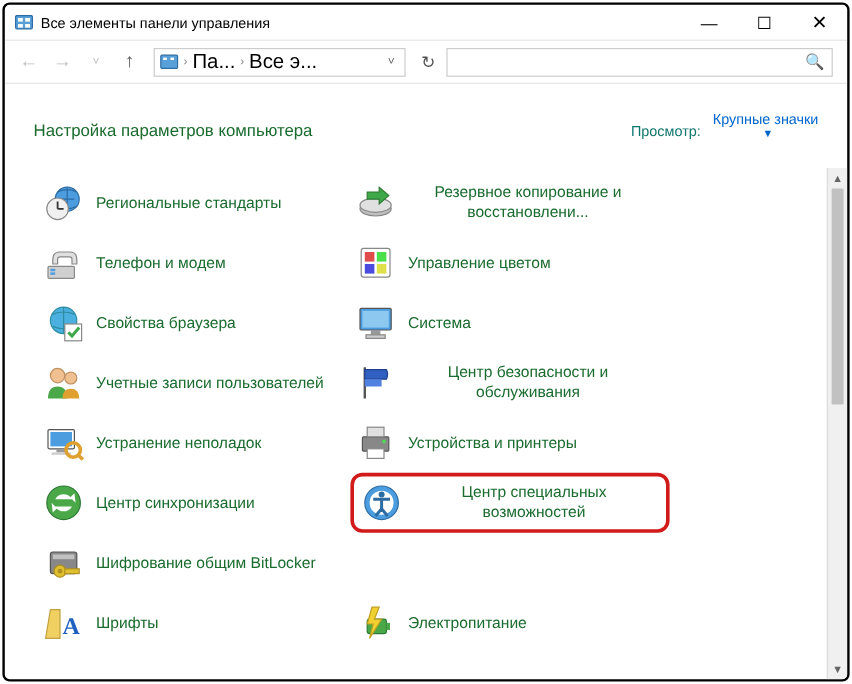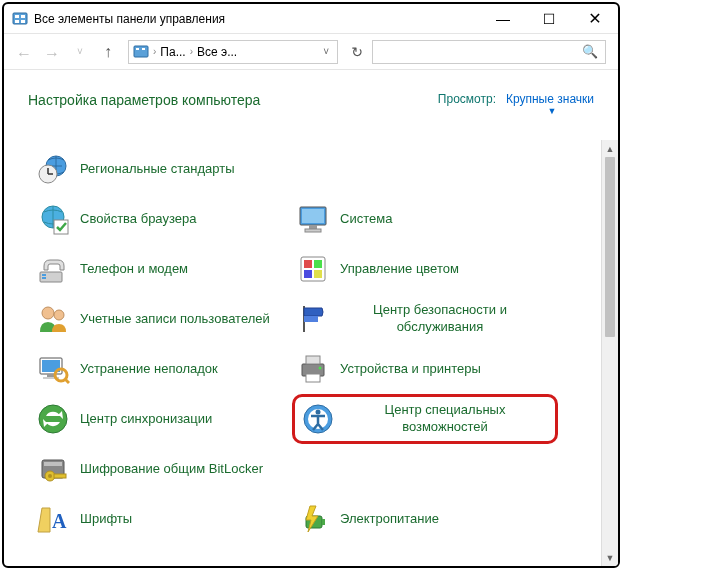--- a/index.html
+++ b/index.html
@@ -1,36 +1,36 @@
 <!DOCTYPE html>
 <html><head>
 <meta charset="utf-8">
 <style>
   * { box-sizing: border-box; margin: 0; padding: 0; }
   body { font-family: "Segoe UI", Tahoma, sans-serif; font-size: 12px; background: #fff; width: 710px; height: 570px; overflow: hidden; }
-  .frame { border: 2px solid #000; width: 618px; height: 566px; margin: 2px; border-radius: 6px; overflow: hidden; position: relative; background: #fff; }
+  .frame { border: 2px solid #000; width: 706px; height: 566px; margin: 2px; border-radius: 6px; overflow: hidden; position: relative; background: #fff; }
   .titlebar { display: flex; align-items: center; height: 30px; padding: 0 0 0 8px; border-bottom: 1px solid #e5e5e5; }
   .titlebar .icon { width: 16px; height: 16px; margin-right: 6px; }
   .titlebar .title { flex: 1; font-size: 12px; color: #000; }
   .winbtns { display: flex; height: 100%; }
   .winbtn { width: 46px; height: 100%; display: flex; align-items: center; justify-content: center; background: none; border: none; font-size: 14px; color: #000; }
   .winbtn.close { font-size: 16px; }
   .navbar { display: flex; align-items: center; height: 36px; padding: 0 6px; border-bottom: 1px solid #e5e5e5; }
   .navbtn { width: 28px; height: 28px; display: flex; align-items: center; justify-content: center; color: #bfbfbf; border: none; background: none; font-size: 16px; }
   .navbtn.up { color: #555; }
   .addrbar { display: flex; align-items: center; border: 1px solid #ccc; height: 24px; margin: 0 6px; width: 210px; padding: 0 4px; }
   .addrbar .aicon { width: 16px; height: 16px; margin-right: 2px; }
-  .crumb { color: #000; font-size: 12px; padding: 0 2px; }
+  .crumb { color: #000; font-size: 17px; padding: 0 2px; }
   .sep { color: #888; font-size: 10px; padding: 0 2px; }
   .addrdrop { margin-left: auto; color: #666; font-size: 10px; padding: 0 4px; }
   .refresh { width: 26px; height: 24px; display: flex; align-items: center; justify-content: center; border: none; background: none; color: #555; font-size: 14px; }
   .searchbox { flex: 1; border: 1px solid #ccc; height: 24px; margin: 0 6px 0 2px; display: flex; align-items: center; padding: 0 6px; }
   .searchbox input { flex: 1; border: none; outline: none; font-size: 12px; }
   .searchbox .sicon { color: #888; font-size: 13px; }
-  .header { display: flex; align-items: flex-start; padding: 22px 24px 10px 24px; }
+  .header { display: flex; align-items: flex-end; padding: 22px 24px 10px 24px; }
   .header h1 { font-size: 14px; font-weight: normal; color: #1a6b2e; flex: 1; }
   .viewlbl { color: #0f766e; font-size: 12px; margin-right: 10px; }
   .viewval { color: #0066cc; font-size: 12px; display: flex; align-items: center; flex-direction: column; }
   .viewval .caret { margin-left: 4px; font-size: 9px; }
   .content { position: absolute; top: 136px; left: 0; right: 0; bottom: 0; display: flex; }
   .grid { flex: 1; padding: 4px 10px 4px 28px; text-align: center; }
   .row { display: flex; }
   .cell { display: flex; align-items: center; width: 260px; height: 50px; padding: 2px 4px; }
   .cell .cicon { width: 34px; height: 34px; margin-right: 10px; flex-shrink: 0; }
   .cell .clabel { color: #1a6b2e; font-size: 13px; line-height: 1.3; max-width: 200px; }
@@ -107,44 +107,29 @@
               <svg viewBox="0 0 34 34">
                 <circle cx="20" cy="14" r="10" fill="#4b9de0" stroke="#2d6ca2"></circle>
                 <path d="M12 8 Q20 4 28 8 M12 20 Q20 24 28 20 M20 4 V24 M14 14 H26" stroke="#2d6ca2" fill="none"></path>
                 <circle cx="12" cy="22" r="9" fill="#f0f0f0" stroke="#888"></circle>
                 <line x1="12" y1="22" x2="12" y2="16" stroke="#333" stroke-width="1.5"></line>
                 <line x1="12" y1="22" x2="17" y2="22" stroke="#333" stroke-width="1.5"></line>
               </svg>
             </span>
         <span class="clabel">Региональные стандарты</span>
       </div>
-    </div>
-
-    <div class="row">
-      <div class="cell">
-        <span class="cicon">
-              <svg viewBox="0 0 34 34">
-                <circle cx="17" cy="15" r="11" fill="#4bb0e0" stroke="#2d8ca2"></circle>
-                <path d="M8 10 Q17 6 26 10 M8 20 Q17 24 26 20 M17 4 V26" stroke="#2d8ca2" fill="none"></path>
-                <rect x="18" y="18" width="14" height="14" fill="#fff" stroke="#888"></rect>
-                <path d="M21 25 L24 28 L30 21" stroke="#3fa848" stroke-width="2.5" fill="none"></path>
-              </svg>
-            </span>
-        <span class="clabel">Свойства браузера</span>
-      </div>
-      <div class="cell">
-        <span class="cicon">
-              <svg viewBox="0 0 34 34">
-                <rect x="4" y="5" width="26" height="18" rx="1" fill="#4b9de0" stroke="#555"></rect>
-                <rect x="6" y="7" width="22" height="14" fill="#8dc8f0"></rect>
-                <rect x="13" y="23" width="8" height="4" fill="#999"></rect>
-                <rect x="9" y="27" width="16" height="3" fill="#ccc" stroke="#888"></rect>
-              </svg>
-            </span>
-        <span class="clabel">Система</span>
+      <div class="cell">
+        <span class="cicon">
+              <svg viewBox="0 0 34 34">
+                <ellipse cx="17" cy="22" rx="13" ry="6" fill="#c0c0c0" stroke="#888"></ellipse>
+                <ellipse cx="17" cy="19" rx="13" ry="6" fill="#e0e0e0" stroke="#888"></ellipse>
+                <path d="M10 8 L20 8 L20 4 L28 11 L20 18 L20 14 L10 14 Z" fill="#3fa848" stroke="#2d7a34"></path>
+              </svg>
+            </span>
+        <span class="clabel">Резервное копирование и восстановлени...</span>
       </div>
     </div>
 
     <div class="row">
       <div class="cell">
         <span class="cicon">
               <svg viewBox="0 0 34 34">
                 <rect x="4" y="20" width="22" height="10" rx="1" fill="#d0d0d0" stroke="#888"></rect>
                 <rect x="6" y="22" width="4" height="2" fill="#4b9de0"></rect>
                 <rect x="6" y="25" width="4" height="2" fill="#4b9de0"></rect>
@@ -157,20 +142,45 @@
         <span class="cicon">
               <svg viewBox="0 0 34 34">
                 <rect x="5" y="5" width="24" height="24" rx="2" fill="#fff" stroke="#888"></rect>
                 <rect x="8" y="8" width="8" height="8" fill="#e04b4b"></rect>
                 <rect x="18" y="8" width="8" height="8" fill="#4be04b"></rect>
                 <rect x="8" y="18" width="8" height="8" fill="#4b4be0"></rect>
                 <rect x="18" y="18" width="8" height="8" fill="#e0e04b"></rect>
               </svg>
             </span>
         <span class="clabel">Управление цветом</span>
+      </div>
+    </div>
+
+    <div class="row">
+      <div class="cell">
+        <span class="cicon">
+              <svg viewBox="0 0 34 34">
+                <circle cx="17" cy="15" r="11" fill="#4bb0e0" stroke="#2d8ca2"></circle>
+                <path d="M8 10 Q17 6 26 10 M8 20 Q17 24 26 20 M17 4 V26" stroke="#2d8ca2" fill="none"></path>
+                <rect x="18" y="18" width="14" height="14" fill="#fff" stroke="#888"></rect>
+                <path d="M21 25 L24 28 L30 21" stroke="#3fa848" stroke-width="2.5" fill="none"></path>
+              </svg>
+            </span>
+        <span class="clabel">Свойства браузера</span>
+      </div>
+      <div class="cell">
+        <span class="cicon">
+              <svg viewBox="0 0 34 34">
+                <rect x="4" y="5" width="26" height="18" rx="1" fill="#4b9de0" stroke="#555"></rect>
+                <rect x="6" y="7" width="22" height="14" fill="#8dc8f0"></rect>
+                <rect x="13" y="23" width="8" height="4" fill="#999"></rect>
+                <rect x="9" y="27" width="16" height="3" fill="#ccc" stroke="#888"></rect>
+              </svg>
+            </span>
+        <span class="clabel">Система</span>
       </div>
     </div>
 
     <div class="row">
       <div class="cell">
         <span class="cicon">
               <svg viewBox="0 0 34 34">
                 <circle cx="12" cy="11" r="6" fill="#f0c090" stroke="#c09060"></circle>
                 <path d="M4 30 Q4 20 12 20 Q20 20 20 30 Z" fill="#4ba848"></path>
                 <circle cx="23" cy="13" r="5" fill="#f0c090" stroke="#c09060"></circle>

